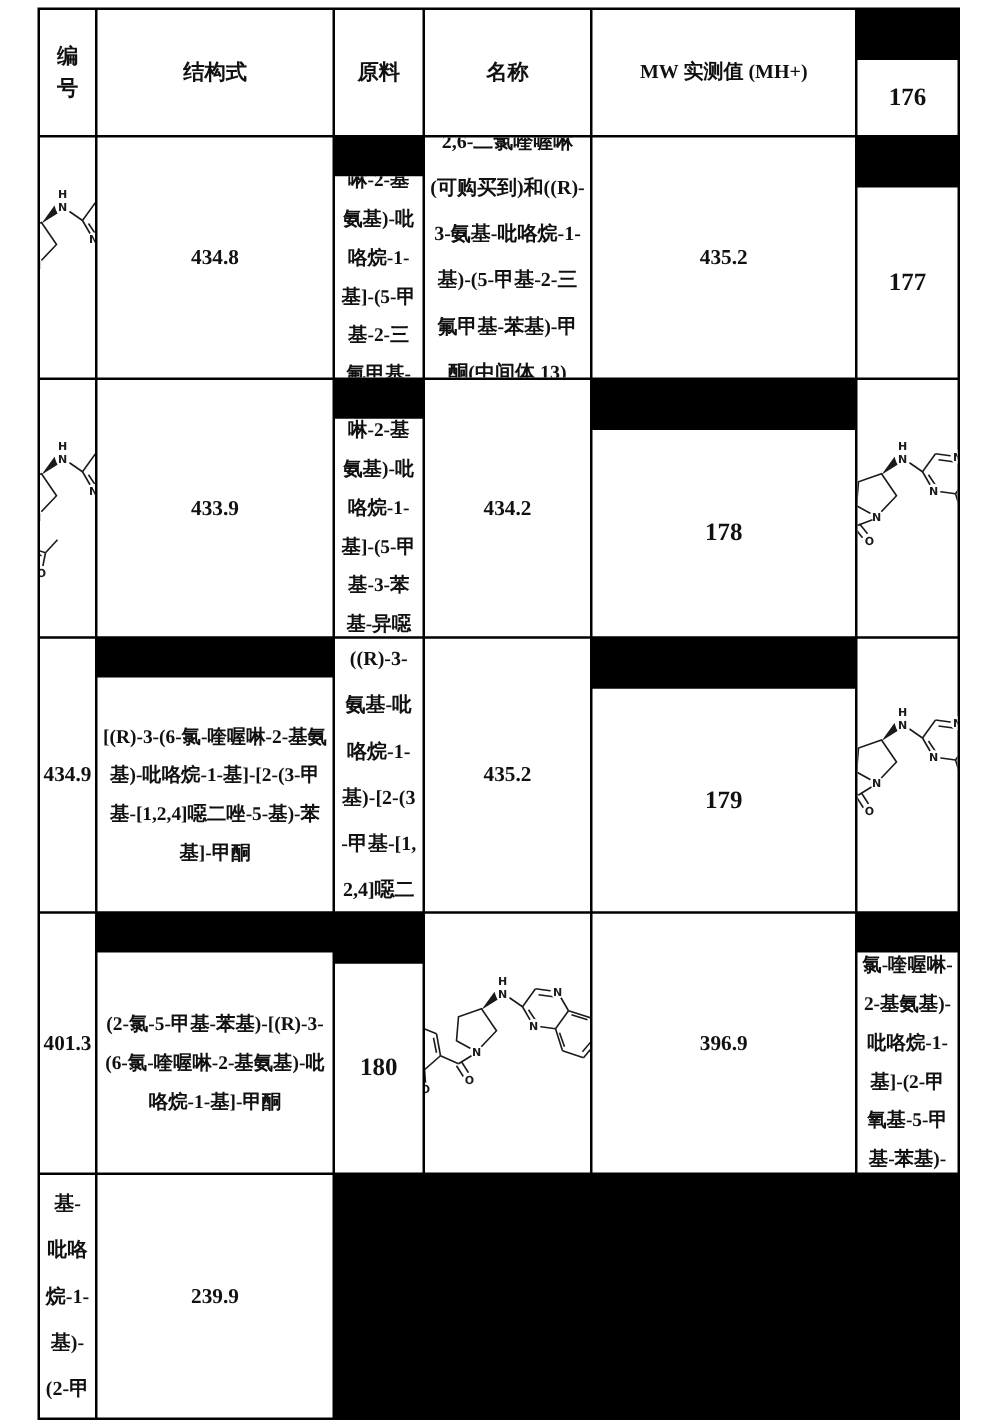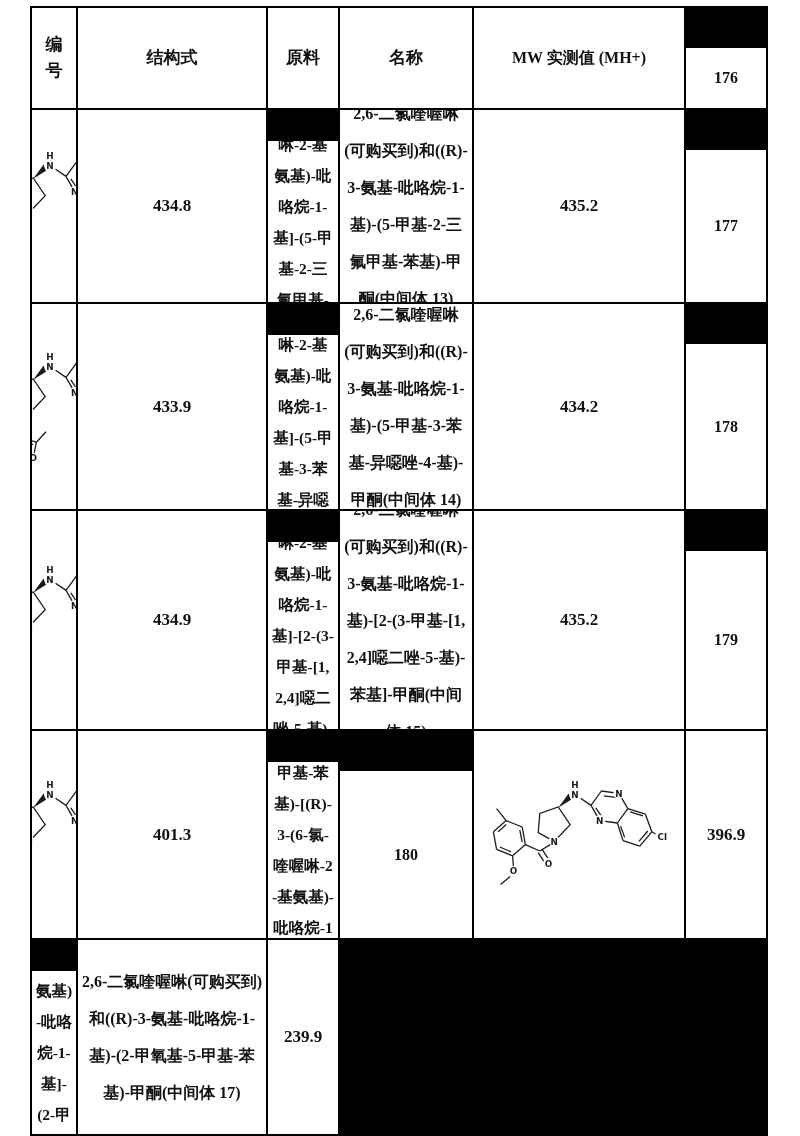--- a/index.html
+++ b/index.html
@@ -15,21 +15,21 @@
     grid-template-rows:100px 192px 205px 218px 207px 194px;
   }
   .cell {
     background:#fff; display:flex; flex-direction:column;
     align-items:center; justify-content:center; text-align:center;
     overflow:hidden;
   }
   .head { font-weight:bold; font-size:17px; line-height:24px; }
   .head-id { font-weight:bold; font-size:17px; line-height:26px; width:22px; word-break:break-all; }
   .head-found { font-weight:bold; font-size:16px; line-height:26px; padding:0 8px; }
-  .idc  { font-weight:bold; font-size:16px;margin-top:40px; }
+  .idc  { font-weight:bold; font-size:20px;margin-top:40px; }
   .mwc  { font-weight:bold; font-size:17px; }
   .namec {
     font-size:15.5px; line-height:31px; font-weight:600;
     word-break:break-all; padding:0 3px;margin-top:31px;
   }
   .rawc {
     font-size:16px; line-height:37px; font-weight:600;
     word-break:break-all; padding:0 4px;
   }
   .structc svg { display:block; }
@@ -170,21 +170,20 @@
           <circle class="mask" cx="89" cy="159" r="7"></circle>
           <circle class="mask" cx="67" cy="163" r="7"></circle>
           <text x="54" y="117">O</text>
           <text x="89" y="163">O</text>
           <text x="67" y="167">N</text>
         </g>
       </svg>
     </div>
     <div class="cell mwc">433.9</div>
     <div class="cell namec">[(R)-3-(6-氯-喹喔啉-2-基氨基)-吡咯烷-1-基]-(5-甲基-3-苯基-异噁唑-4-基)-甲酮</div>
-    <div class="cell rawc">2,6-二氯喹喔啉(可购买到)和((R)-3-氨基-吡咯烷-1-基)-(5-甲基-3-苯基-异噁唑-4-基)-甲酮(中间体 14)</div>
     <div class="cell mwc">434.2</div>
 
     <div class="cell idc">178</div>
     <div class="cell structc">
       <svg viewBox="0 0 230 190" width="184" height="152">
         <use href="#frag-core" xlink:href="#frag-core"></use>
         <g>
           <line x1="80" y1="106" x2="64" y2="112"></line>
           <line x1="62" y1="114" x2="70" y2="124"></line>
           <line x1="67" y1="110" x2="75" y2="120"></line>

